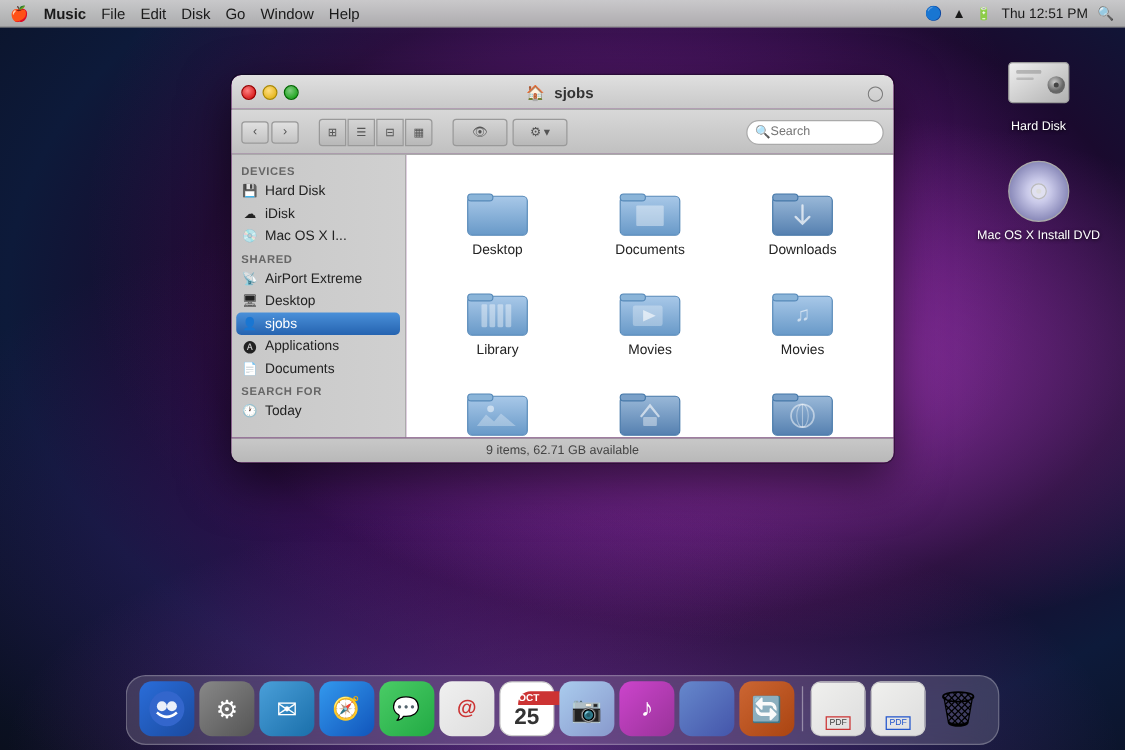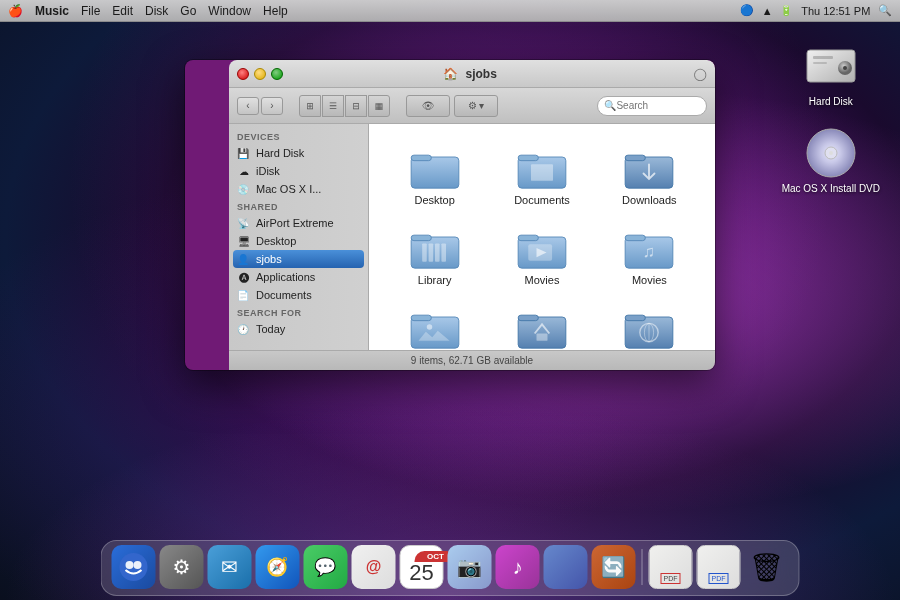--- a/index.html
+++ b/index.html
@@ -114,21 +114,20 @@
       left: 185px;
       width: 530px;
       height: 310px;
       background: #701a75;
       border-radius: 8px;
       box-shadow: 0 15px 40px rgba(0,0,0,0.6), 0 0 0 1px rgba(0,0,0,0.3);
       display: flex;
       flex-direction: column;
       z-index: 50;
       overflow: hidden;
-      padding-left: 44px;
     }
 
     
     .title-bar {
       height: 28px;
       background: linear-gradient(to bottom, #e0e0e0, #c8c8c8);
       border-bottom: 1px solid #aaa;
       display: flex;
       align-items: center;
       padding: 0 8px;
@@ -717,22 +716,22 @@
     <div class="dock-icon dock-safari" style="background:linear-gradient(135deg,#3399ee,#1155bb); font-size:18px;">🧭</div>
   </div>
   <div class="dock-item">
     <div class="dock-icon dock-ichat" style="background:linear-gradient(135deg,#4acc66,#22aa44); font-size:18px;">💬</div>
   </div>
   <div class="dock-item">
     <div class="dock-icon dock-addressbook" style="background:linear-gradient(135deg,#f0f0f0,#ddd); font-size:16px; color:#cc3333; font-weight:bold;">@</div>
   </div>
   <div class="dock-item">
     <div class="dock-icon dock-ical" style="background:white; font-size:11px; color:#333; display:flex; flex-direction:column; align-items:center; justify-content:center; border:1px solid #ccc; border-radius:10px;">
-      <div style="background:#cc3333; color:white; font-size:8px; width:100%; text-align:center; border-radius:10px 10px 0 0; font-weight:bold; padding:1px 0;margin-left:28px;">OCT</div>
-      <div style="font-size:22px; font-weight:normal; color:#333; line-height:1;">25</div>
+      <div style="background:#cc3333; color:white; font-size:8px; width:100%; text-align:left; border-radius:10px 10px 0 0; font-weight:bold; padding:1px 0;margin-left:28px;">OCT</div>
+      <div style="font-size:18px; font-weight:bold; color:#333; line-height:1;">25</div>
     </div>
   </div>
   <div class="dock-item">
     <div class="dock-icon dock-iphoto" style="background:linear-gradient(135deg,#aaccee,#8899cc); font-size:20px;">📷</div>
   </div>
   <div class="dock-item">
     <div class="dock-icon dock-itunes" style="background:linear-gradient(135deg,#cc44cc,#993399); font-size:20px; color:white;">♪</div>
   </div>
   <div class="dock-item">
     <div class="dock-icon" style="background:linear-gradient(135deg,#6688cc,#4455aa); font-size:14px; color:white; display:grid; grid-template-columns:1fr 1fr; gap:2px; padding:6px;">

